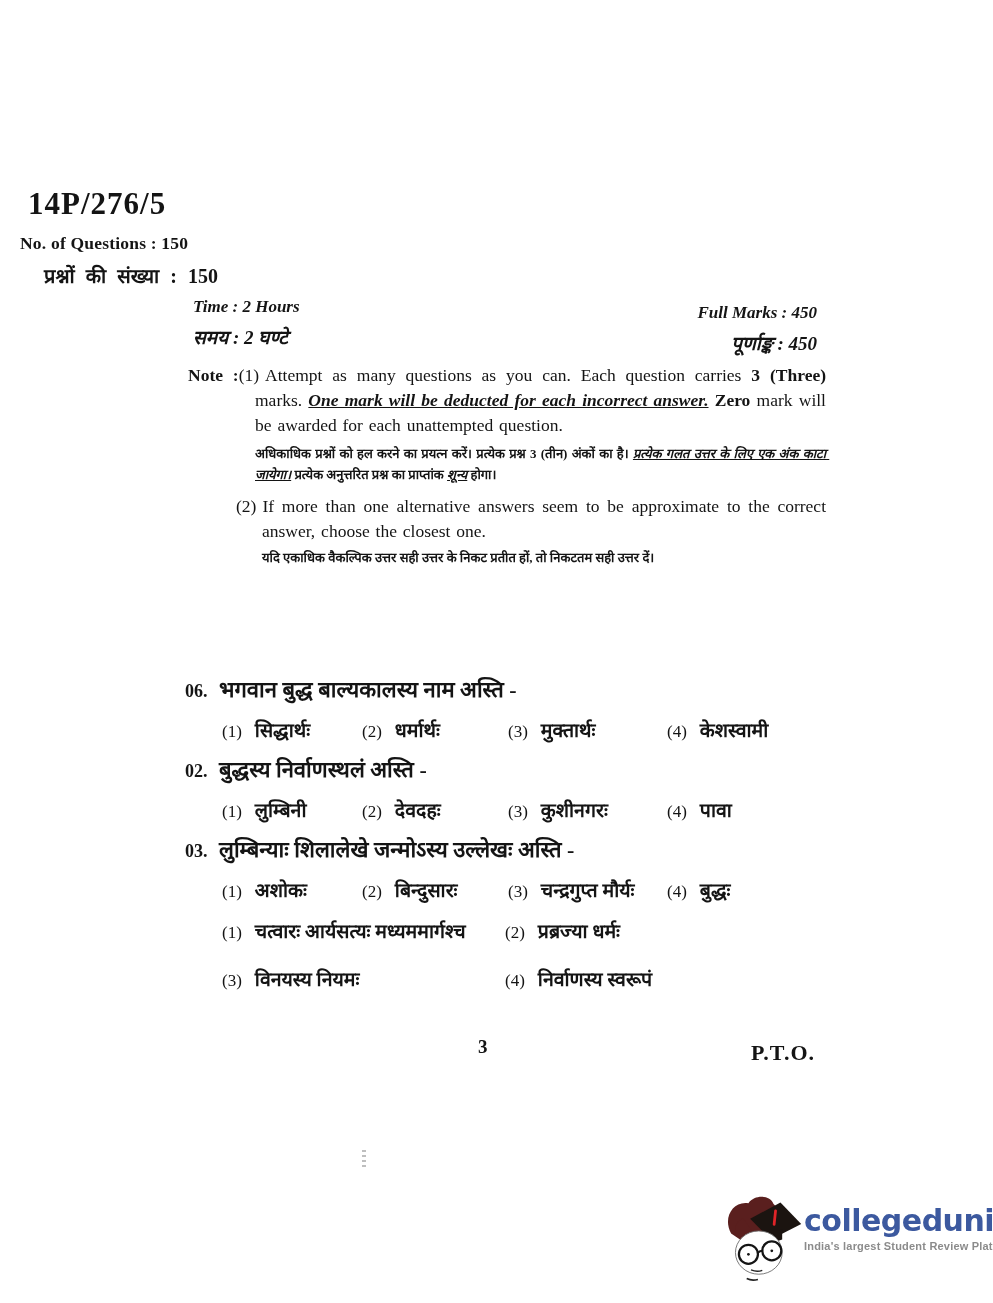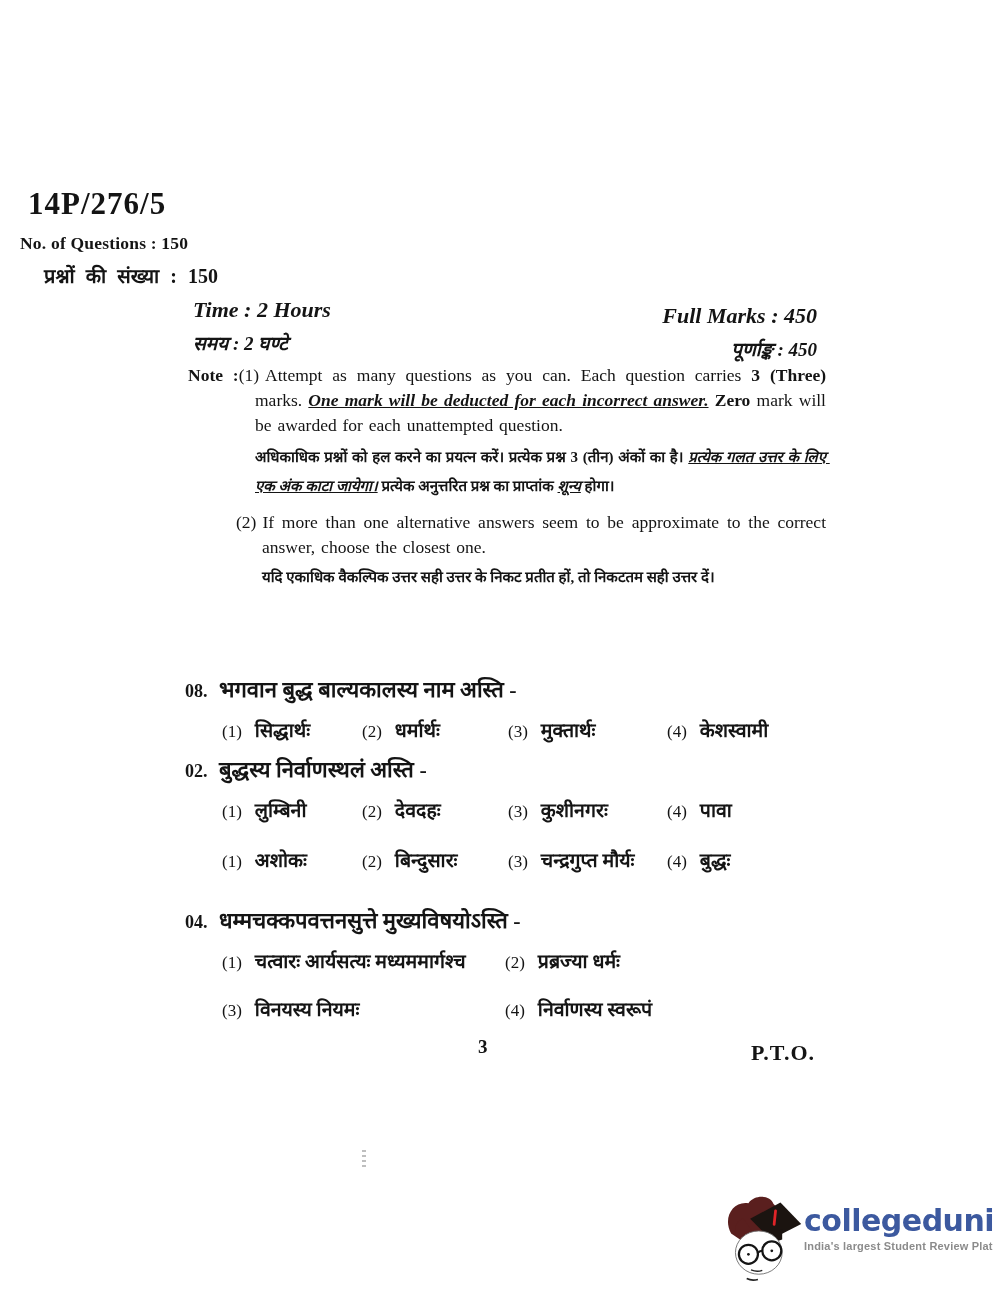--- a/index.html
+++ b/index.html
@@ -23,37 +23,37 @@
     top:233px; padding-left:20px;
     font-size:17.5px; font-weight:bold; letter-spacing:.2px;
   }
   .noq-hi {
     top:262px; padding-left:20px;
     font-size:20px; font-weight:bold; word-spacing:6px;margin-left:24px;
   }
   .time-block { left:193px; top:297px; }
   .marks-block { right:176px; top:303px; text-align:right; }
   .bi { font-weight:bold; font-style:italic; }
-  .time-en, .marks-en { font-size:22px; }
+  .time-en, .marks-en { font-size:17px; }
   .time-hi, .marks-hi { font-size:19px; margin-top:7px; }
 
   
   .hi { font-family:"Liberation Serif","DejaVu Sans",serif; font-weight:bold; }
 
   
   .note { left:188px; top:363px; width:638px; }
   .note-en {
     font-size:17.5px; line-height:25px; text-align:justify;
     white-space:pre-wrap; word-spacing:1.5px;
     padding-left:67px; text-indent:-67px;
   }
   .note-label { font-weight:bold; }
   .note-num { padding-right:6px; }
   .note-hi {
-    font-size:15px; line-height:29px; white-space:pre-wrap;
+    font-size:13px; line-height:21px; white-space:pre-wrap;
     padding-left:67px; margin-top:5px; text-align:justify;
   }
   .note2 { margin-top:9px; }
   .note2 .note-en { padding-left:74px; text-indent:-26px; }
   .note2 .note-hi { padding-left:74px; margin-top:3px; }
   .em-bi { font-weight:bold; font-style:italic;text-decoration:underline; }
   .em-b { font-weight:bold; font-style:normal; }
 
   
   .q { left:185px; width:645px; }
@@ -116,21 +116,21 @@
     <p class="note-hi hi"><span>अधिकाधिक प्रश्नों को हल करने का प्रयत्न करें। प्रत्येक प्रश्न </span><span>3 (तीन)</span><span> अंकों का है। </span><span class="em-bi">प्रत्येक गलत उत्तर के लिए एक अंक काटा जायेगा।</span><span> प्रत्येक अनुत्तरित प्रश्न का प्राप्तांक </span><span class="em-bi">शून्य</span><span> होगा।</span></p>
   </div>
   <div class="note-item note2">
     <p class="note-en"><span class="note-num">(2)</span><span>If more than one alternative answers seem to be approximate to the correct answer, choose the closest one.</span></p>
     <p class="note-hi hi"><span>यदि एकाधिक वैकल्पिक उत्तर सही उत्तर के निकट प्रतीत हों, तो निकटतम सही उत्तर दें।</span></p>
   </div>
 </div>
 
 <div class="abs q" style="top:673px">
   <div class="q-head">
-    <span class="q-num">08.</span>
+    <span class="q-num">06.</span>
     <span class="q-stem hi">भगवान बुद्ध बाल्यकालस्य नाम अस्ति -</span>
   </div>
   <div class="q-opts row4">
     <span class="opt">
         <span class="opt-num">(1)</span>
         <span class="opt-label hi">सिद्धार्थः</span>
       </span>
     <span class="opt">
         <span class="opt-num">(2)</span>
         <span class="opt-label hi">धर्मार्थः</span>
@@ -165,20 +165,24 @@
         <span class="opt-label hi">कुशीनगरः</span>
       </span>
     <span class="opt">
         <span class="opt-num">(4)</span>
         <span class="opt-label hi">पावा</span>
       </span>
   </div>
 </div>
 
 <div class="abs q" style="top:833px">
+  <div class="q-head">
+    <span class="q-num">03.</span>
+    <span class="q-stem hi">लुम्बिन्याः शिलालेखे जन्मोऽस्य उल्लेखः अस्ति -</span>
+  </div>
   <div class="q-opts row4">
     <span class="opt">
         <span class="opt-num">(1)</span>
         <span class="opt-label hi">अशोकः</span>
       </span>
     <span class="opt">
         <span class="opt-num">(2)</span>
         <span class="opt-label hi">बिन्दुसारः</span>
       </span>
     <span class="opt">
@@ -186,24 +190,20 @@
         <span class="opt-label hi">चन्द्रगुप्त मौर्यः</span>
       </span>
     <span class="opt">
         <span class="opt-num">(4)</span>
         <span class="opt-label hi">बुद्धः</span>
       </span>
   </div>
 </div>
 
 <div class="abs q" style="top:904px">
-  <div class="q-head">
-    <span class="q-num">04.</span>
-    <span class="q-stem hi">धम्मचक्कपवत्तनसुत्ते मुख्यविषयोऽस्ति -</span>
-  </div>
   <div class="q-opts grid2">
     <span class="opt">
         <span class="opt-num">(1)</span>
         <span class="opt-label hi">चत्वारः आर्यसत्यः मध्यममार्गश्च</span>
       </span>
     <span class="opt">
         <span class="opt-num">(2)</span>
         <span class="opt-label hi">प्रब्रज्या धर्मः</span>
       </span>
     <span class="opt">

